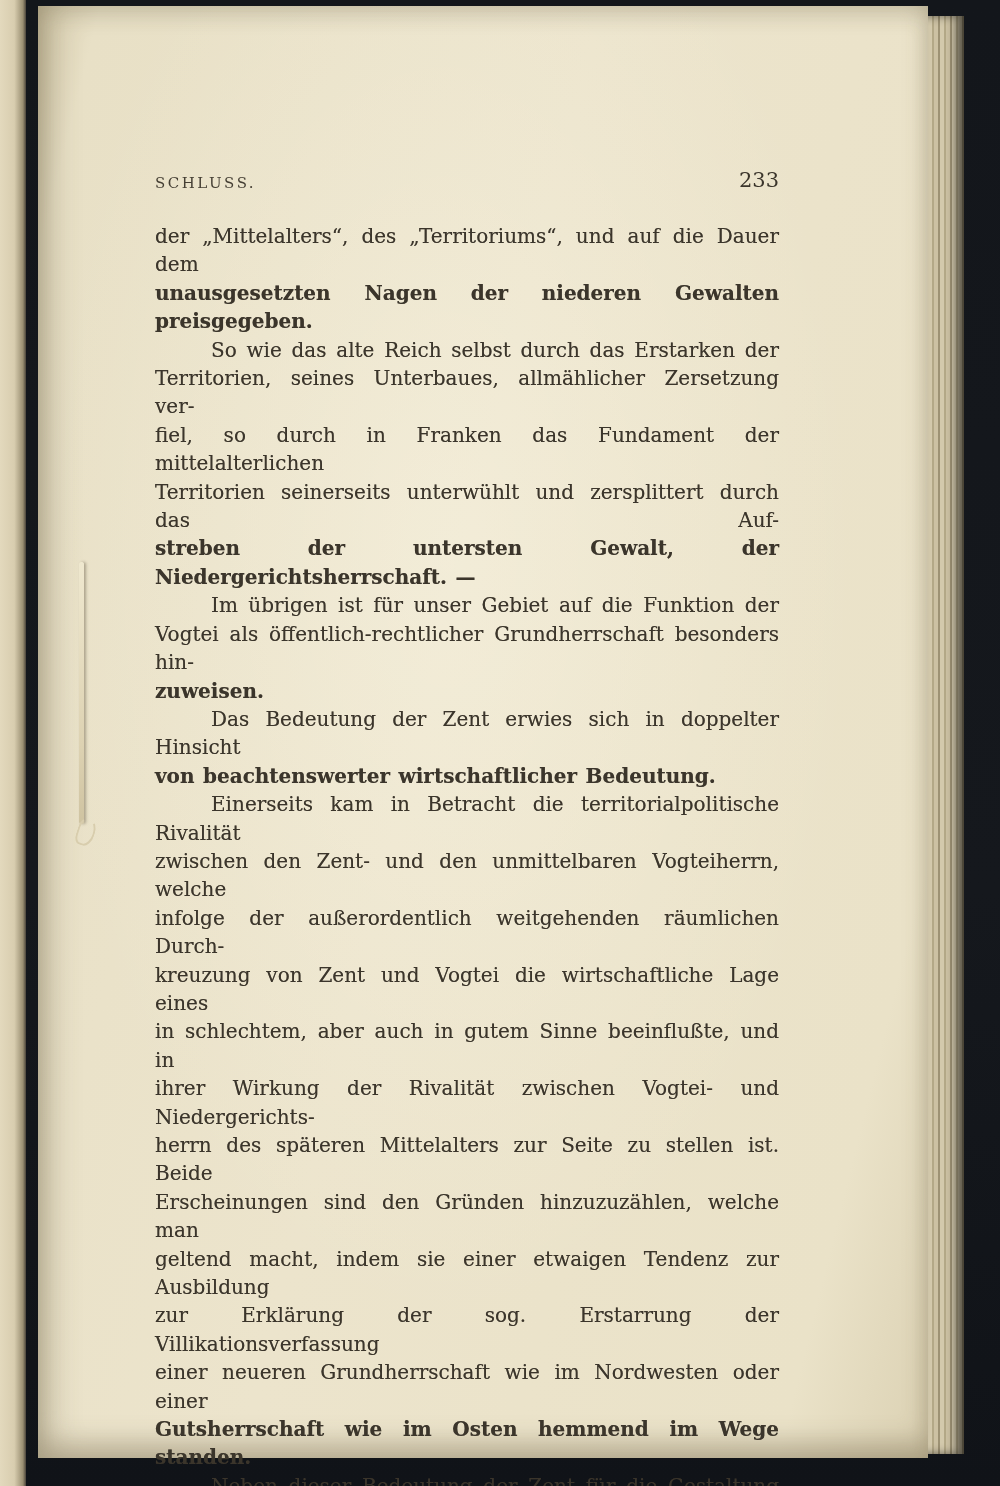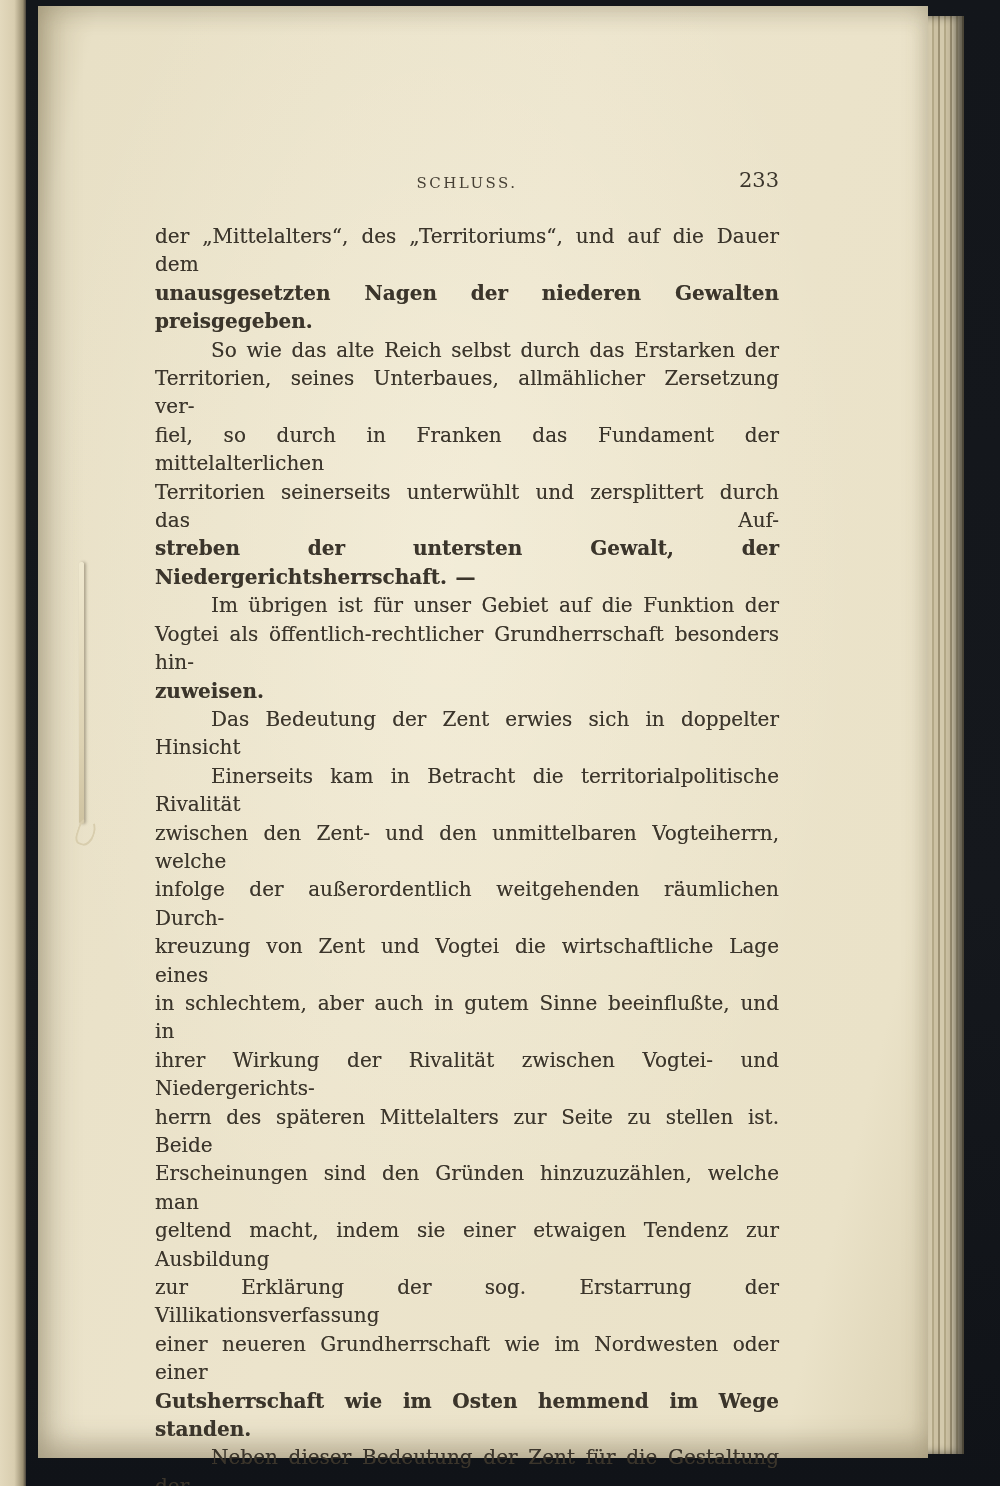--- a/index.html
+++ b/index.html
@@ -80,21 +80,21 @@
   }
 
   .page-header {
     position: relative;
     height: 44px;
   }
   .running-title {
     position: absolute;
     left: 0; right: 0;
     top: 6px;
-    text-align: center;
+    text-align: left;
     font-size: 15px;
     letter-spacing: 2.5px;
     color: #453f34;
   }
   .page-number {
     position: absolute;
     right: 0; top: 0;
     font-size: 21px;
     color: #3b352b;
   }
@@ -143,20 +143,21 @@
             <div class="text-line">Territorien seinerseits unterwühlt und zersplittert durch das Auf-</div>
             <div class="text-line para-last">streben der untersten Gewalt, der Niedergerichtsherrschaft. —</div>
           </div>
           <div class="paragraph indent-first">
             <div class="text-line">Im übrigen ist für unser Gebiet auf die Funktion der</div>
             <div class="text-line">Vogtei als öffentlich-rechtlicher Grundherrschaft besonders hin-</div>
             <div class="text-line para-last">zuweisen.</div>
           </div>
           <div class="paragraph indent-first">
             <div class="text-line">Das Bedeutung der Zent erwies sich in doppelter Hinsicht</div>
+            <div class="text-line para-last">von beachtenswerter wirtschaftlicher Bedeutung.</div>
           </div>
           <div class="paragraph indent-first">
             <div class="text-line">Einerseits kam in Betracht die territorialpolitische Rivalität</div>
             <div class="text-line">zwischen den Zent- und den unmittelbaren Vogteiherrn, welche</div>
             <div class="text-line">infolge der außerordentlich weitgehenden räumlichen Durch-</div>
             <div class="text-line">kreuzung von Zent und Vogtei die wirtschaftliche Lage eines</div>
             <div class="text-line">in schlechtem, aber auch in gutem Sinne beeinflußte, und in</div>
             <div class="text-line">ihrer Wirkung der Rivalität zwischen Vogtei- und Niedergerichts-</div>
             <div class="text-line">herrn des späteren Mittelalters zur Seite zu stellen ist. Beide</div>
             <div class="text-line">Erscheinungen sind den Gründen hinzuzuzählen, welche man</div>

